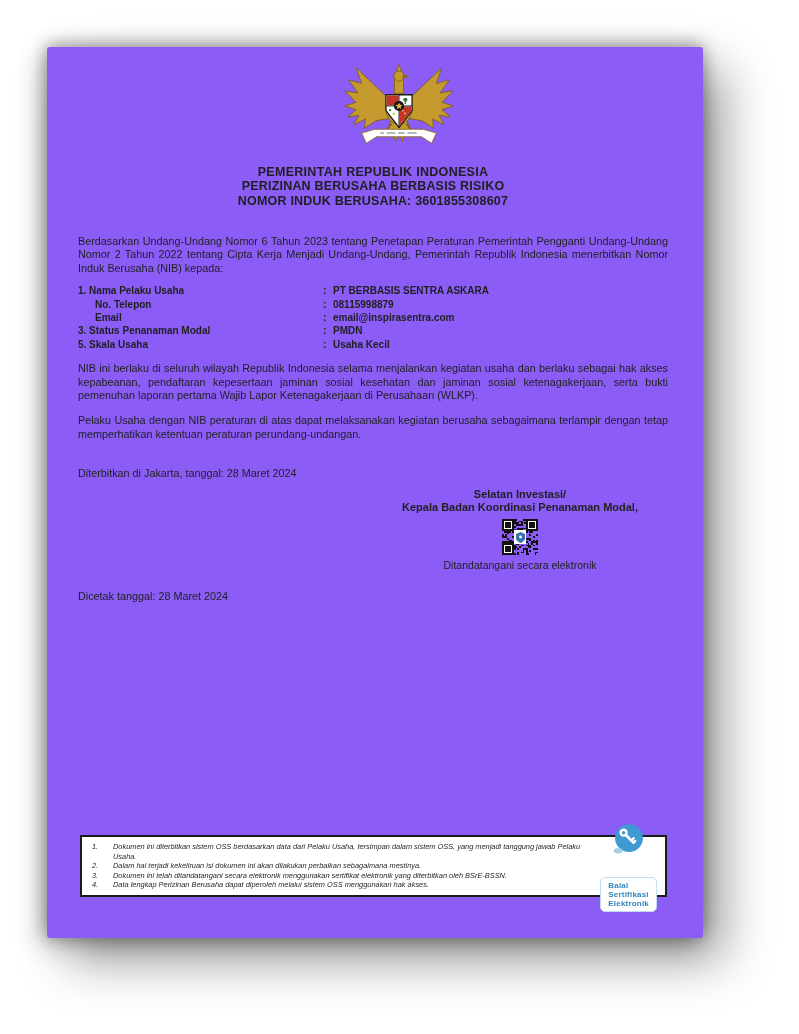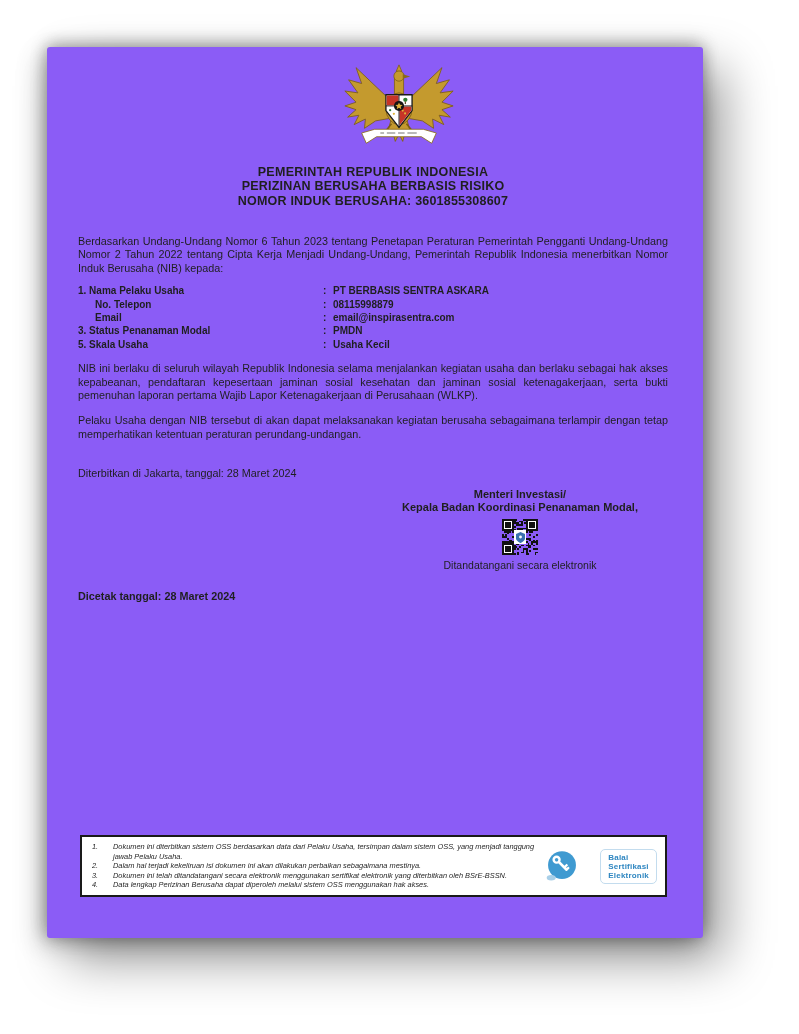--- a/index.html
+++ b/index.html
@@ -29,28 +29,28 @@
   .f-value{position:relative;padding-left:10px;}
   .f-value::before{content:":";position:absolute;left:0;top:0;}
   
   .issued{margin-top:26px;font-size:10.8px;}
   .signature{margin-top:9px;margin-left:282px;width:320px;text-align:center;}
   .sig-bold{font-weight:bold;font-size:11px;line-height:13px;}
   .qr-box{position:relative;width:36px;height:36px;margin:5px auto 4px auto;}
   .qr-center{position:absolute;left:12px;top:11px;width:12px;height:14px;background:#fff;
              display:flex;align-items:center;justify-content:center;}
   .sig-note{font-size:10.5px;margin-top:2px;}
-  .printed{margin-top:19px;font-size:10.8px;font-weight:bold;}
+  .printed{margin-top:19px;font-size:10.8px;}
   
   .footer-box{position:absolute;left:33px;top:788px;width:583px;height:58px;border:2px solid #1a1a1a;
               background:#fff;display:flex;align-items:center;}
   .footer-notes{flex:1;padding:5px 4px 5px 10px;font-size:7.4px;line-height:9.6px;font-style:italic;}
   .note-row{display:grid;grid-template-columns:17px 1fr;column-gap:4px;}
   .note-text{padding-right:6px;}
-  .footer-logo{display:flex;align-items:center;gap:20px;margin-right:8px;}
+  .footer-logo{display:flex;align-items:center;gap:20px;margin-right:8px;flex-direction:column;}
   .logo-textbox{border:1px solid #c3dcee;border-radius:5px;padding:3px 7px;background:#fff;}
   .logo-line{color:#2e86c1;font-weight:bold;font-size:8px;line-height:9px;letter-spacing:.2px;}
 </style>
 </head>
 <body>
 
 <div class="stage">
   <div class="page">
     <div class="content">
 
@@ -118,26 +118,26 @@
             <span class="f-label">3. Status Penanaman Modal</span>
             <span class="f-value">PMDN</span>
           </div>
           <div class="field-row">
             <span class="f-label">5. Skala Usaha</span>
             <span class="f-value">Usaha Kecil</span>
           </div>
         </div>
 
       <div class="para p2">NIB ini berlaku di seluruh wilayah Republik Indonesia selama menjalankan kegiatan usaha dan berlaku sebagai hak akses kepabeanan, pendaftaran kepesertaan jaminan sosial kesehatan dan jaminan sosial ketenagakerjaan, serta bukti pemenuhan laporan pertama Wajib Lapor Ketenagakerjaan di Perusahaan (WLKP).</div>
-      <div class="para p3">Pelaku Usaha dengan NIB tersebut di akan dapat melaksanakan kegiatan berusaha sebagaimana terlampir dengan tetap memperhatikan ketentuan peraturan perundang-undangan.</div>
+      <div class="para p3">Pelaku Usaha dengan NIB peraturan di atas dapat melaksanakan kegiatan berusaha sebagaimana terlampir dengan tetap memperhatikan ketentuan peraturan perundang-undangan.</div>
 
       <div class="issued">Diterbitkan di Jakarta, tanggal: 28 Maret 2024</div>
 
       <div class="signature">
-        <div class="sig-bold">Menteri Investasi/</div>
+        <div class="sig-bold">Selatan Investasi/</div>
         <div class="sig-bold">Kepala Badan Koordinasi Penanaman Modal,</div>
         <div class="qr-box"><svg width="36" height="36" viewBox="0 0 35.699999999999996 35.699999999999996" shape-rendering="crispEdges">
               <rect x="11.90" y="0.00" width="1.70" height="1.70" fill="#111"></rect>
               <rect x="13.60" y="0.00" width="1.70" height="1.70" fill="#111"></rect>
               <rect x="20.40" y="0.00" width="1.70" height="1.70" fill="#111"></rect>
               <rect x="22.10" y="0.00" width="1.70" height="1.70" fill="#111"></rect>
               <rect x="11.90" y="1.70" width="1.70" height="1.70" fill="#111"></rect>
               <rect x="17.00" y="1.70" width="1.70" height="1.70" fill="#111"></rect>
               <rect x="18.70" y="1.70" width="1.70" height="1.70" fill="#111"></rect>
               <rect x="11.90" y="3.40" width="1.70" height="1.70" fill="#111"></rect>

